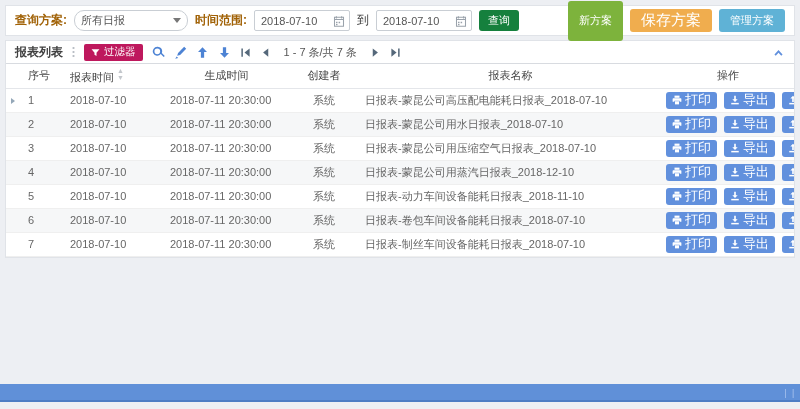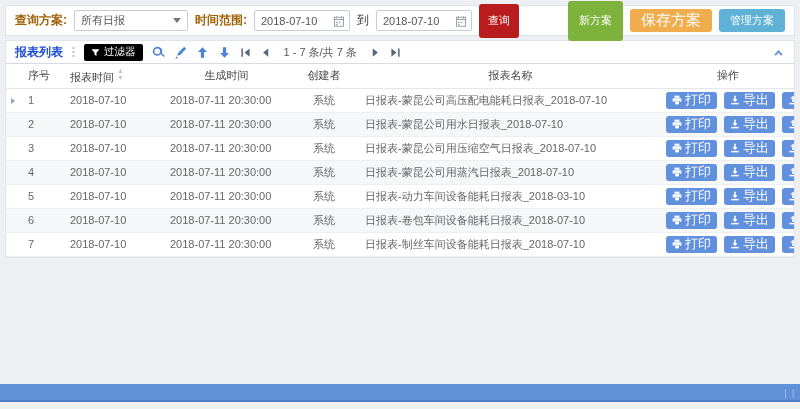--- a/index.html
+++ b/index.html
@@ -12,50 +12,50 @@
   .card { background:#fff; border:1px solid #e0e3e8; }
 
   
   .query-bar {
     margin:5px 5px 4px 5px; height:31px;
     display:flex; align-items:center; gap:7px; padding:0 9px;
   }
   .q-label { font-weight:bold; color:#a16207; font-size:12px; white-space:nowrap; }
   .q-plain { color:#3a3a3a; font-size:12px; }
   .select {
-    width:114px; height:21px; border:1px solid #c9ced4; border-radius:2px; background:#fff;
+    width:114px; height:21px; border:1px solid #c9ced4; border-radius:10px; background:#fff;
     display:flex; align-items:center; justify-content:space-between; padding:0 6px; cursor:pointer; color:#555;
   }
   .caret { width:0; height:0; border-left:4px solid transparent; border-right:4px solid transparent; border-top:5px solid #777; }
   .date-input {
     width:96px; height:21px; border:1px solid #c9ced4; border-radius:2px; background:#fff;
     display:flex; align-items:center; justify-content:space-between; padding:0 4px 0 6px; color:#555;
   }
   .cal-icon { width:12px; height:12px; color:#9aa2ab; }
   .btn { border:none; border-radius:3px; color:#fff; cursor:pointer; font-family:inherit; white-space:nowrap; }
-  .btn-search { background:#b91c1c; height:34px; padding:0 9px; font-size:11px; }
+  .btn-search { background:#15803d; height:21px; padding:0 9px; font-size:11px; }
   .btn-green  { background:#7db33c; height:40px; padding:0 11px; font-size:11px; }
   .btn-orange { background:#f0ad4e; height:23px; padding:0 11px; font-size:15px; }
   .btn-lblue  { background:#5fb2d6; height:23px; padding:0 11px; font-size:11px; }
   .spacer { flex:1; }
 
   
   .table-card { margin:0 5px; padding:0; }
   .toolbar {
     height:23px; display:flex; align-items:center; gap:9px; padding:0 9px;
     border-bottom:1px solid #d8dbe0;
   }
-  .tb-title { font-weight:bold; color:#1d4ed8; font-size:12px; }
+  .tb-title { font-weight:bold; color:#404040; font-size:12px; }
   .grip { width:3px; height:13px; background:
     radial-gradient(circle 1px at 1.5px 2px,  #b9bec5 1px, transparent 1.2px),
     radial-gradient(circle 1px at 1.5px 6px,  #b9bec5 1px, transparent 1.2px),
     radial-gradient(circle 1px at 1.5px 10px, #b9bec5 1px, transparent 1.2px);
     cursor:grab; }
   .btn-filter {
-    background:#000000; height:17px; padding:0 7px; border-radius:2px;
+    background:#be185d; height:17px; padding:0 7px; border-radius:2px;
     display:inline-flex; align-items:center; gap:4px; font-size:10.5px;
   }
   .tb-icon { width:13px; height:13px; color:#4d83d4; cursor:pointer; display:inline-block; }
   .pg-icon { width:11px; height:11px; color:#55687a; cursor:pointer; display:inline-block; }
   .pager-text { color:#555; padding:0 4px; white-space:nowrap; }
   .collapse-icon { width:13px; height:13px; color:#6190dd; cursor:pointer; }
 
   table { width:100%; border-collapse:collapse; table-layout:fixed; }
   th { height:24px; font-weight:normal; color:#444; border-bottom:1px solid #e4e6ea; background:#fff; }
   th.al, td.al { text-align:left; padding-left:6px; }
@@ -323,21 +323,21 @@
       </button>
     </td>
   </tr>
 
   <tr class="alt">
     <td class="marker"></td>
     <td class="al">4</td>
     <td class="al">2018-07-10</td>
     <td class="al">2018-07-11 20:30:00</td>
     <td class="ac">系统</td>
-    <td class="al">日报表-蒙昆公司用蒸汽日报表_2018-07-10</td>
+    <td class="al">日报表-蒙昆公司用蒸汽日报表_2018-12-10</td>
     <td class="actions-cell">
       <button class="btn row-btn">
         <span class="ic">
           <svg viewBox="0 0 16 16">
                   <path d="M4 1h8v3.5H4z"></path>
                   <path d="M2 5.2h12c.6 0 1 .4 1 1v4.6h-2.8V9H3.8v1.8H1V6.2c0-.6.4-1 1-1z"></path>
                   <path d="M4.8 10h6.4v5H4.8z"></path>
                 </svg>
         </span>
         <span>打印</span>
@@ -362,21 +362,21 @@
       </button>
     </td>
   </tr>
 
   <tr>
     <td class="marker"></td>
     <td class="al">5</td>
     <td class="al">2018-07-10</td>
     <td class="al">2018-07-11 20:30:00</td>
     <td class="ac">系统</td>
-    <td class="al">日报表-动力车间设备能耗日报表_2018-03-10</td>
+    <td class="al">日报表-动力车间设备能耗日报表_2018-11-10</td>
     <td class="actions-cell">
       <button class="btn row-btn">
         <span class="ic">
           <svg viewBox="0 0 16 16">
                   <path d="M4 1h8v3.5H4z"></path>
                   <path d="M2 5.2h12c.6 0 1 .4 1 1v4.6h-2.8V9H3.8v1.8H1V6.2c0-.6.4-1 1-1z"></path>
                   <path d="M4.8 10h6.4v5H4.8z"></path>
                 </svg>
         </span>
         <span>打印</span>

